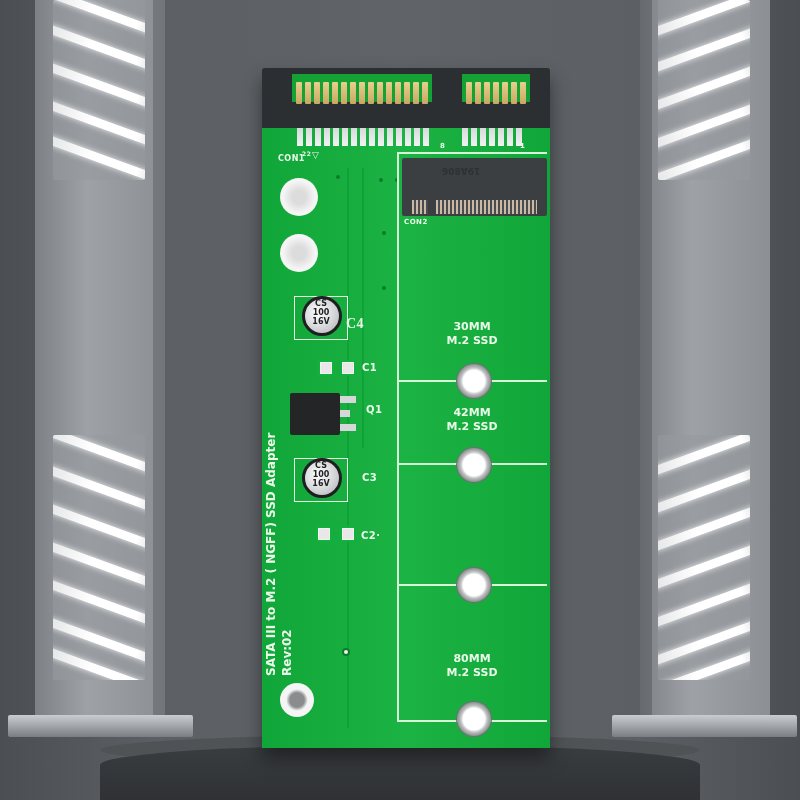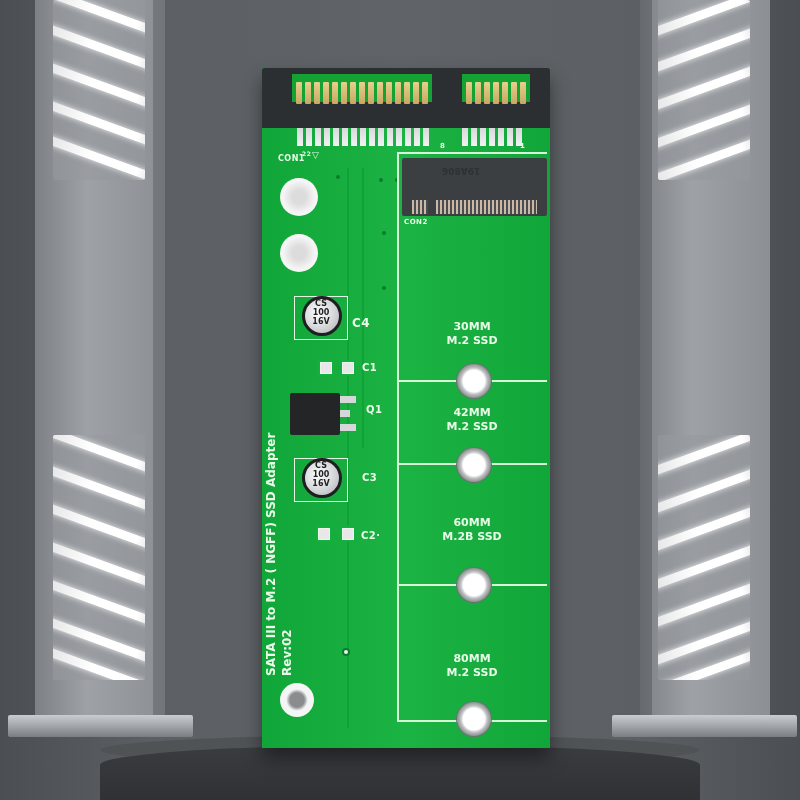--- a/index.html
+++ b/index.html
@@ -204,21 +204,21 @@
 
   <div class="cap" style="left:32px;top:228px;">
     <div class="pad"></div>
     <div class="body"></div>
     <div class="body-text">
       <div>CS</div>
       <div>100</div>
       <div>16V</div>
     </div>
   </div>
-  <span class="silk" style="left:90px;top:248px;font-size:12px;">C4</span>
+  <span class="silk" style="left:84px;top:248px;font-size:14px;font-family:Liberation Serif, serif;">C4</span>
 
   <div class="smd" style="left:58px;top:294px;"></div>
   <div class="smd" style="left:80px;top:294px;"></div>
   <span class="silk" style="left:100px;top:294px;font-size:10px;">C1</span>
 
   <div class="q1"></div>
   <div class="q1-lead" style="left:78px;top:328px;"></div>
   <div class="q1-lead" style="left:78px;top:342px;width:10px;"></div>
   <div class="q1-lead" style="left:78px;top:356px;"></div>
   <span class="silk" style="left:104px;top:336px;font-size:10px;">Q1</span>
@@ -248,24 +248,20 @@
   <div class="divider" style="top:312px;"></div>
   <div class="standoff" style="left:195px;top:296px;"></div>
 
   <div class="size-label" style="top:338px;">
     <div>42MM</div>
       <div>M.2 SSD</div>
   </div>
   <div class="divider" style="top:395px;"></div>
   <div class="standoff" style="left:195px;top:380px;"></div>
 
-  <div class="size-label" style="top:448px;">
-    <div>60MM</div>
-      <div>M.2B SSD</div>
-  </div>
   <div class="divider" style="top:516px;"></div>
   <div class="standoff" style="left:195px;top:500px;"></div>
 
   <div class="size-label" style="top:584px;">
     <div>80MM</div>
       <div>M.2 SSD</div>
   </div>
   <div class="standoff" style="left:195px;top:634px;"></div>
 </div>
 

